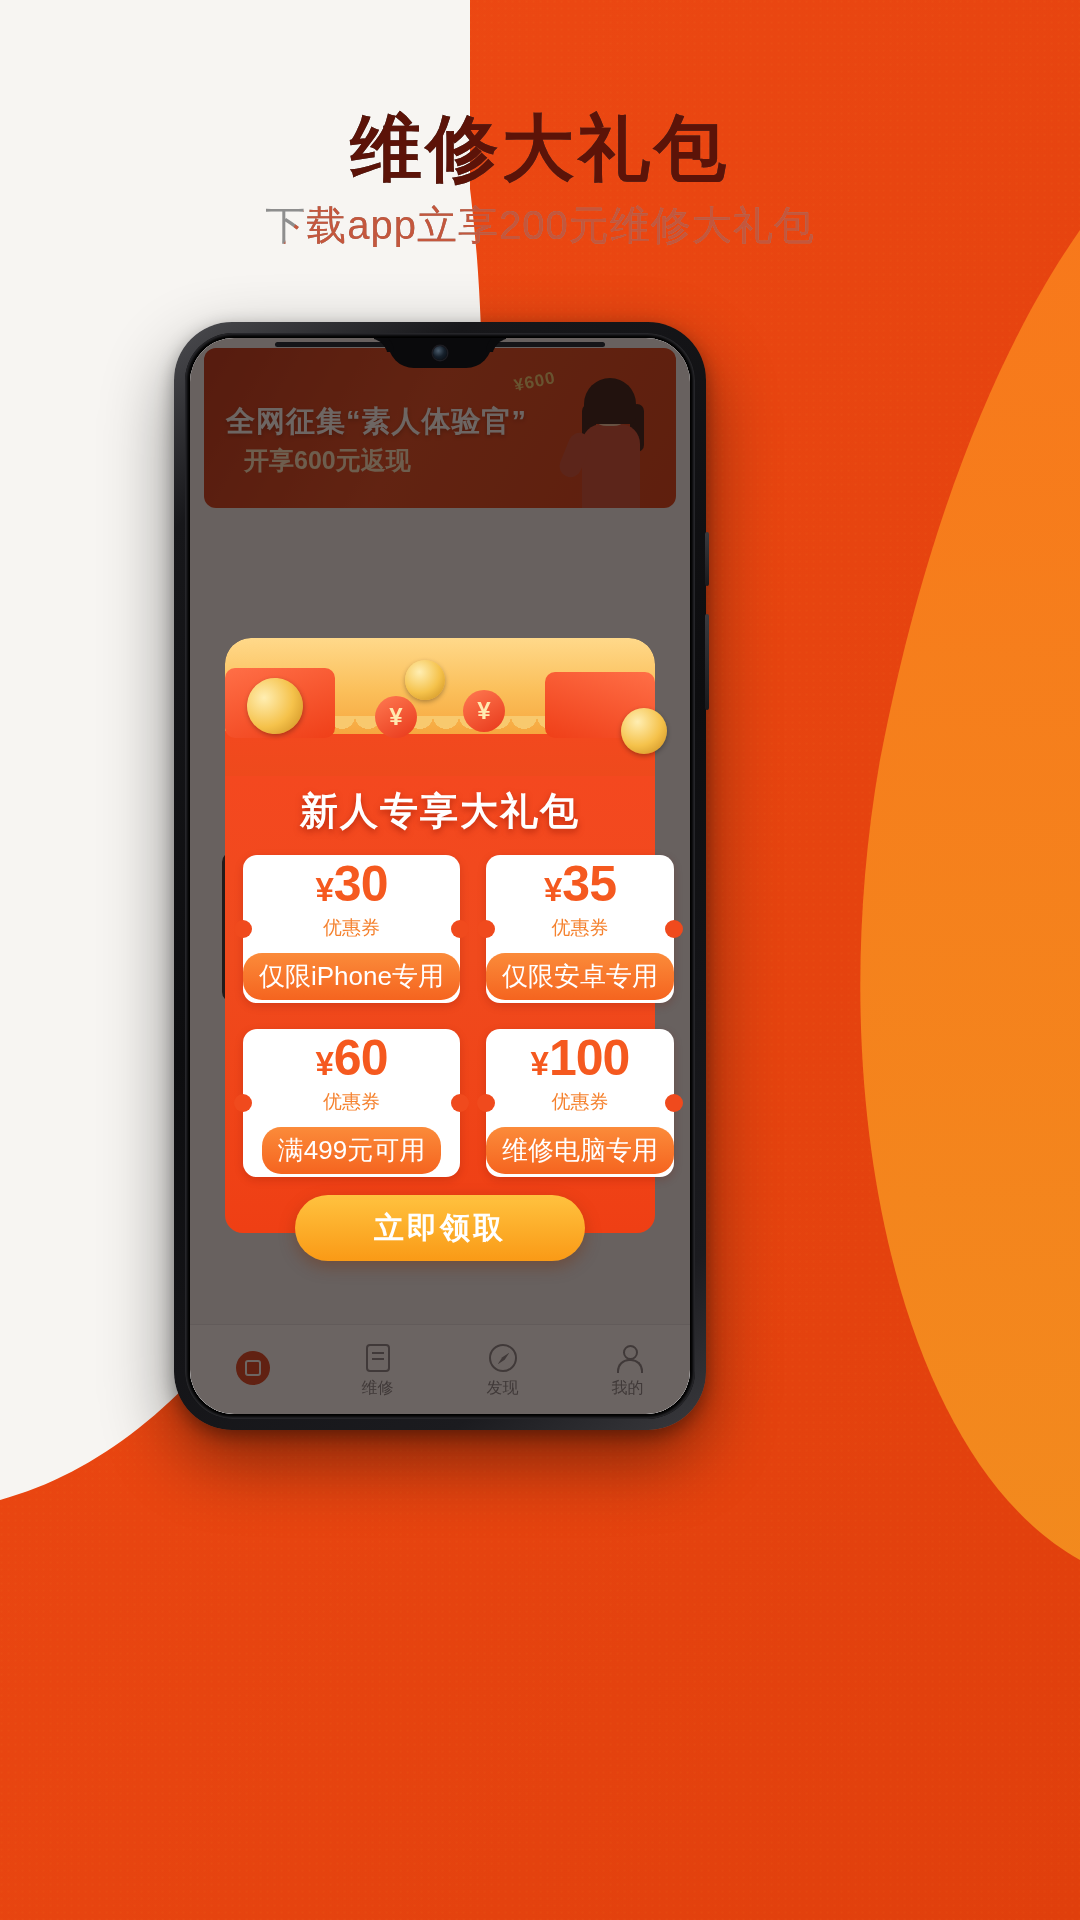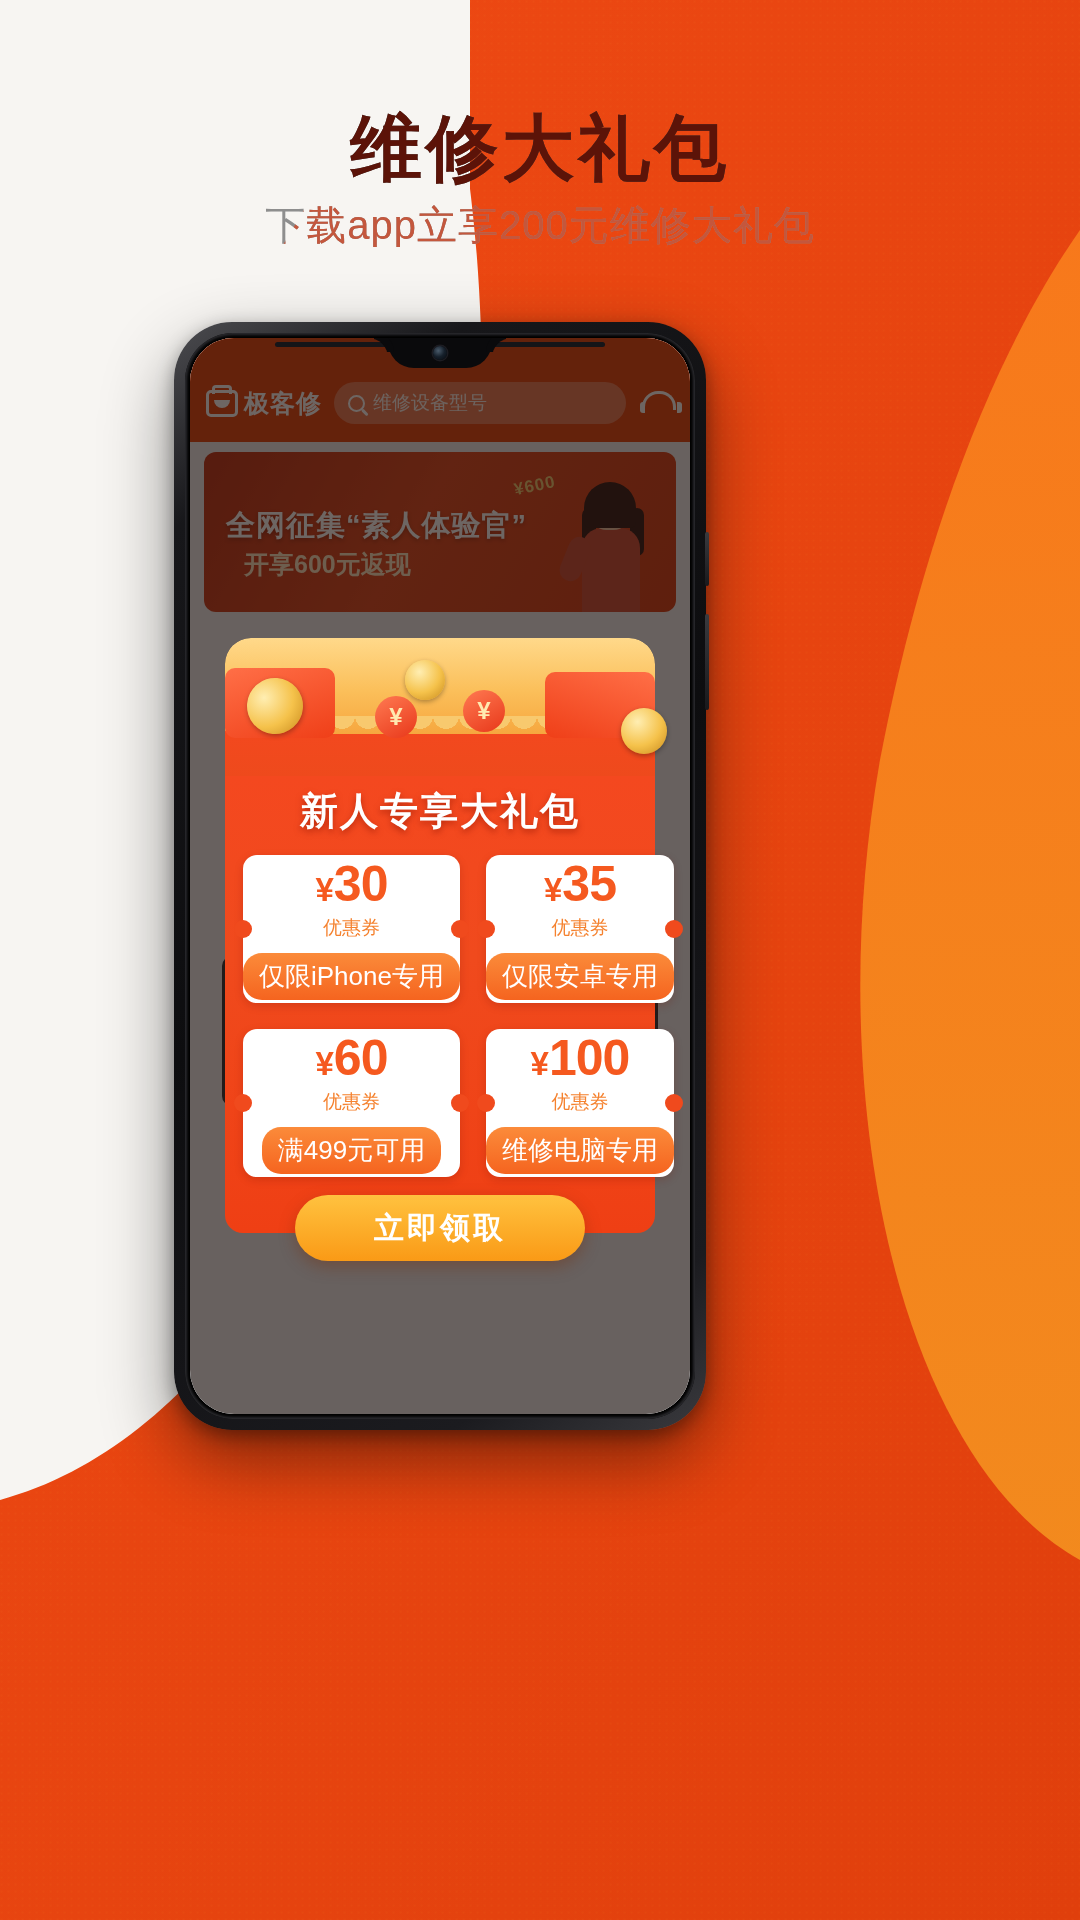--- a/index.html
+++ b/index.html
@@ -363,31 +363,20 @@
   <div class="phone-inner">
     <div class="screen">
 
       <div class="earpiece"></div>
       <div class="notch"></div>
       <div class="cam"></div>
 
       <div class="app">
         <div class="app-bg"></div>
 
-        <div class="app-header">
-          <div class="logo-row">
-            <div class="logo-mark"></div>
-            <div class="logo-text">极客修</div>
-          </div>
-          <div class="searchbar">
-            <div class="s-ico"></div>
-            <div class="s-ph">维修设备型号</div>
-          </div>
-          <div class="headset"></div>
-        </div>
 
         <div class="banner">
           <div class="banner-tag">¥600</div>
           <div class="banner-t1">全网征集“素人体验官”</div>
           <div class="banner-t2">开享600元返现</div>
           <div class="girl">
             <div class="hair2"></div>
               <div class="hair3"></div>
             <div class="body"></div>
               <div class="arm"></div>
@@ -474,20 +463,45 @@
             <div class="dimg"></div>
             <div class="dmid">
               <div class="dname">iPhone 11 Pro Max</div>
               <div class="dsub">检测下单一键完成</div>
               <div class="dsub2">省时又放心</div>
             </div>
             <div class="dbtn">立即检测</div>
           </div>
         </div>
 
+        <div class="tabbar">
+          <div class="tab active">
+            <div class="ti">
+                <div class="ti-home"></div>
+              </div>
+          </div>
+          <div class="tab">
+            <div class="ti">
+                <div class="ti-doc"></div>
+              </div>
+            <div>维修</div>
+          </div>
+          <div class="tab">
+            <div class="ti">
+                <div class="ti-comp"></div>
+              </div>
+            <div>发现</div>
+          </div>
+          <div class="tab">
+            <div class="ti">
+                <div class="ti-user"></div>
+              </div>
+            <div>我的</div>
+          </div>
+        </div>
       </div>
 
       <div class="dim"></div>
 
       <div class="modal">
         <div class="envelope">
           <div class="env-body"></div>
           <div class="env-flap"></div>
           <div class="env-zig"></div>
           <div class="red-pkt"></div>

